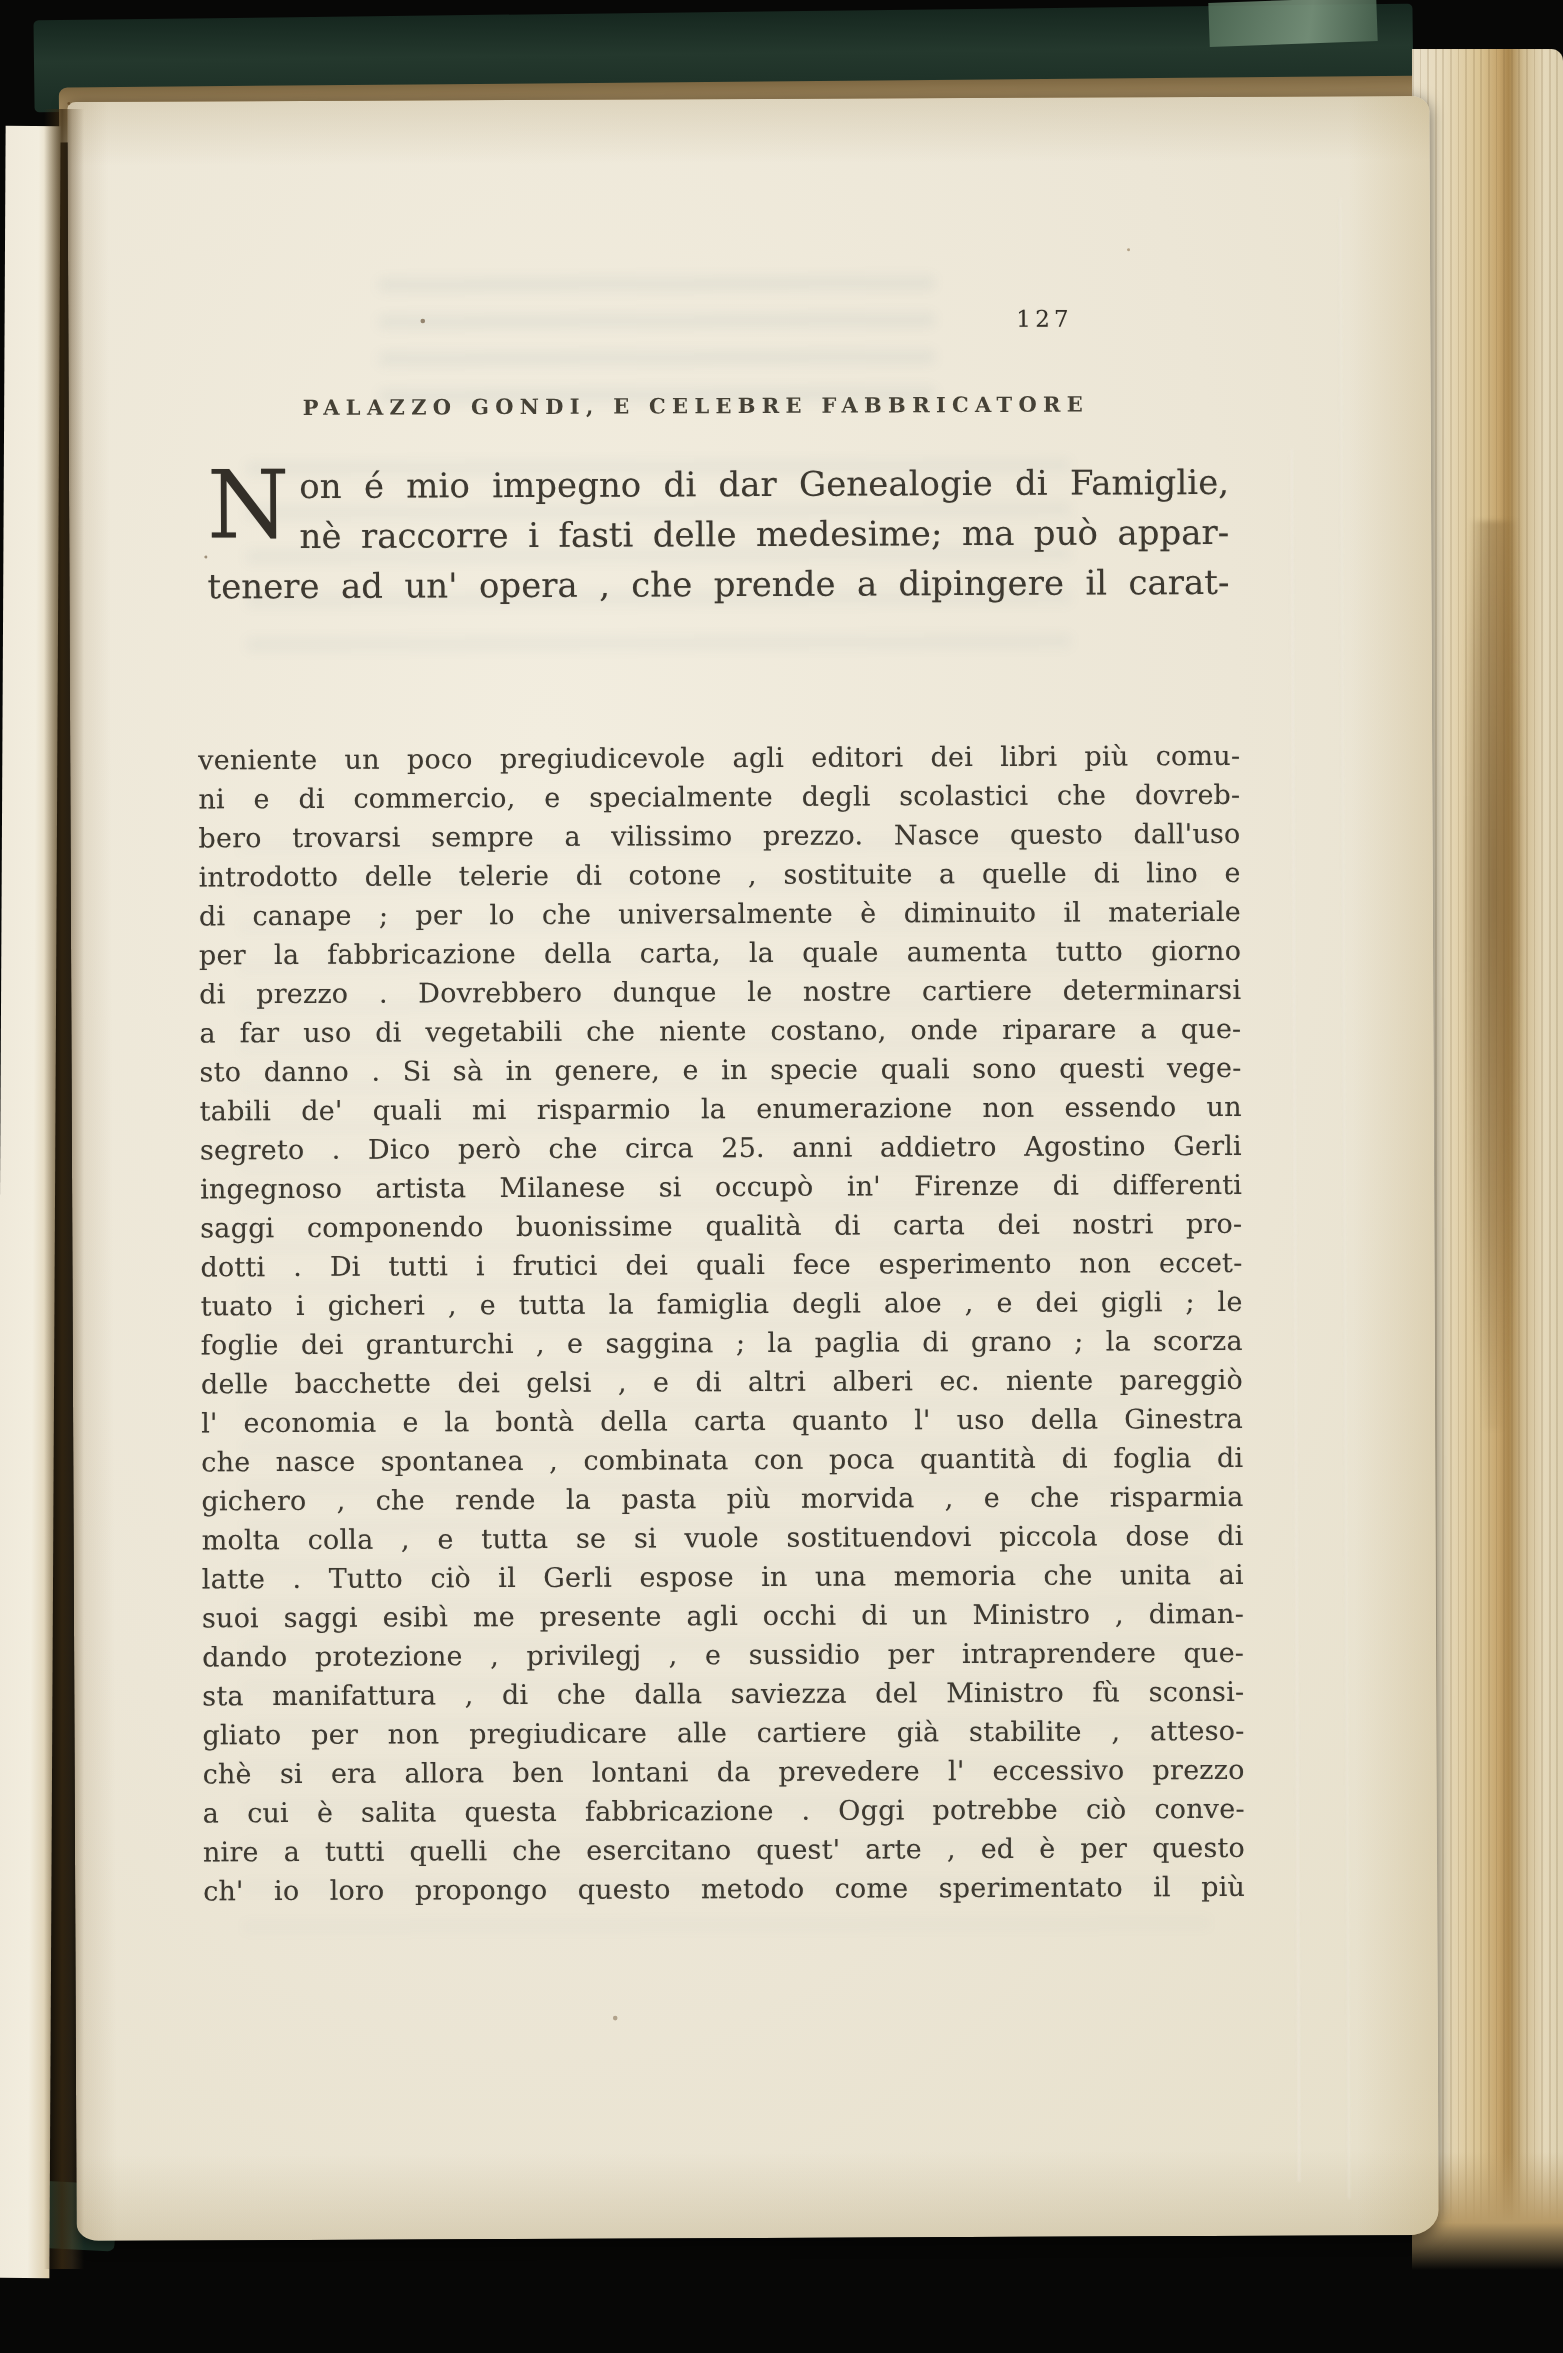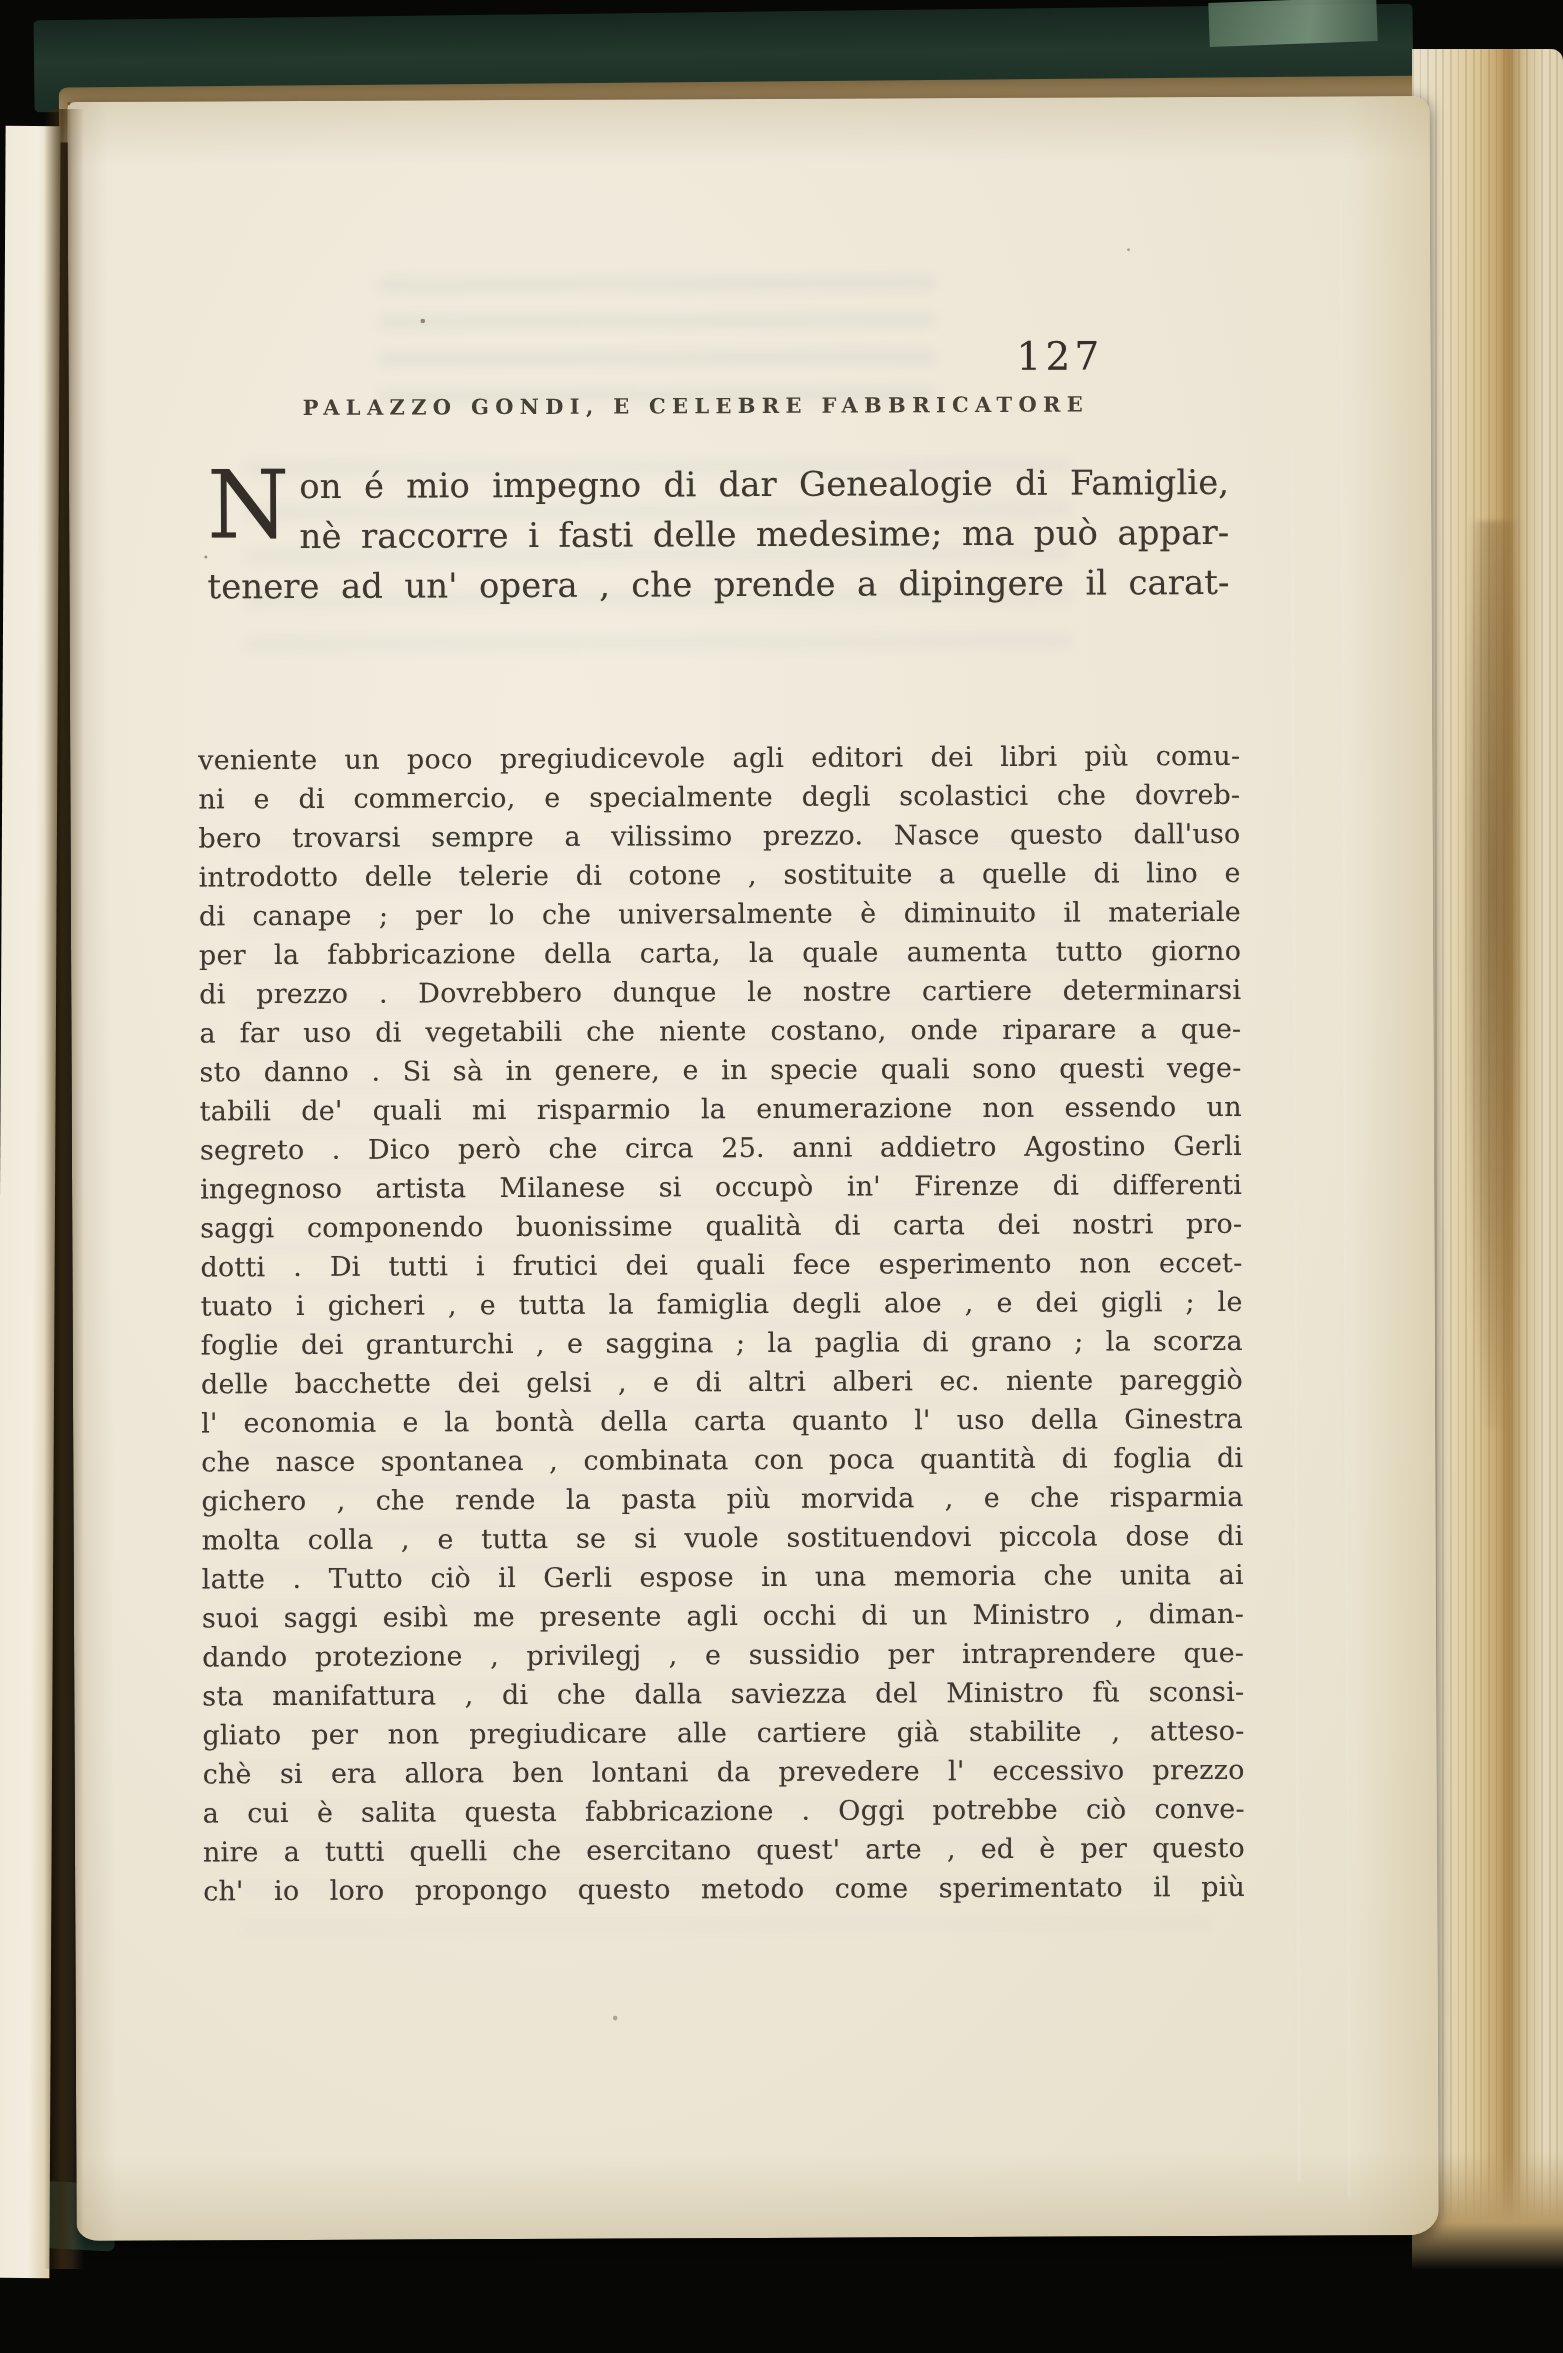--- a/index.html
+++ b/index.html
@@ -114,21 +114,21 @@
                 1059px 151px 0 0 rgba(110,80,40,.45),
                 538px 1917px 0 0.8px rgba(90,62,30,.4),
                 992px 1362px 0 0 rgba(90,62,30,.35),
                 252px 1597px 0 0 rgba(90,62,30,.4); }
 
   
   .ink { color:#3d3931; text-shadow:0 0 0.8px rgba(61,57,49,.35); }
 
   .page-number {
     position:absolute; left:948px; top:208px; width:118px;
-    font-size:39px; letter-spacing:4.2px; color:#35312a;margin-top:28px;
+    font-size:23px; letter-spacing:4.2px; color:#35312a;
   }
   .running-header {
     position:absolute; left:234px; top:294px; width:693px;
     font-size:21px; font-weight:700; letter-spacing:6.3px;
     text-align:center; color:#454136; white-space:nowrap;
   }
   .opening {
     position:absolute; left:138px; top:360px; width:1022px;
     font-size:34px; line-height:50px;
   }

